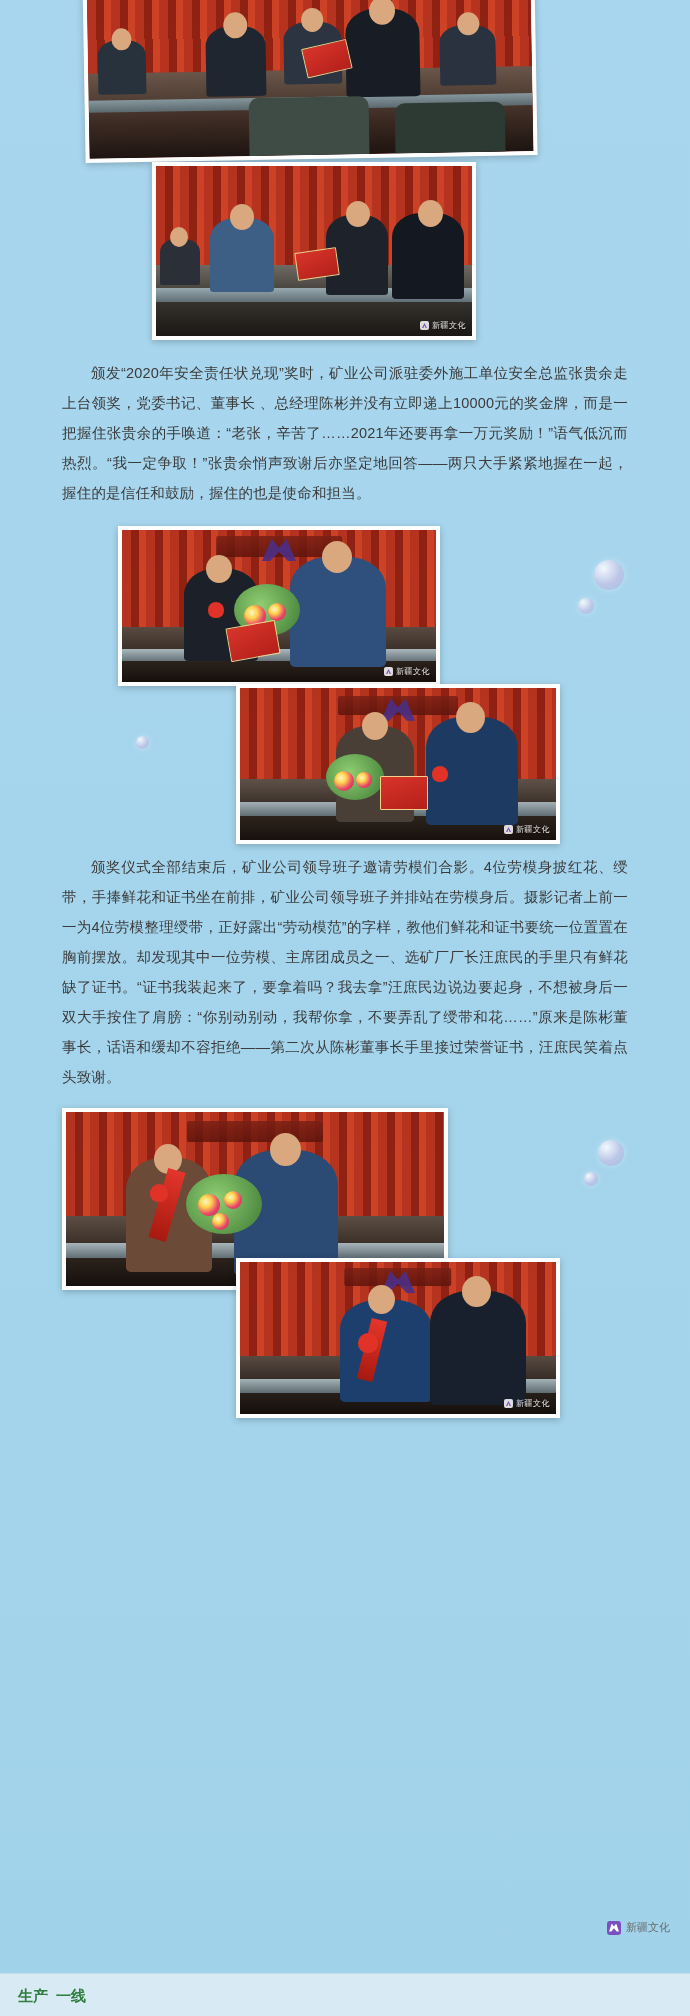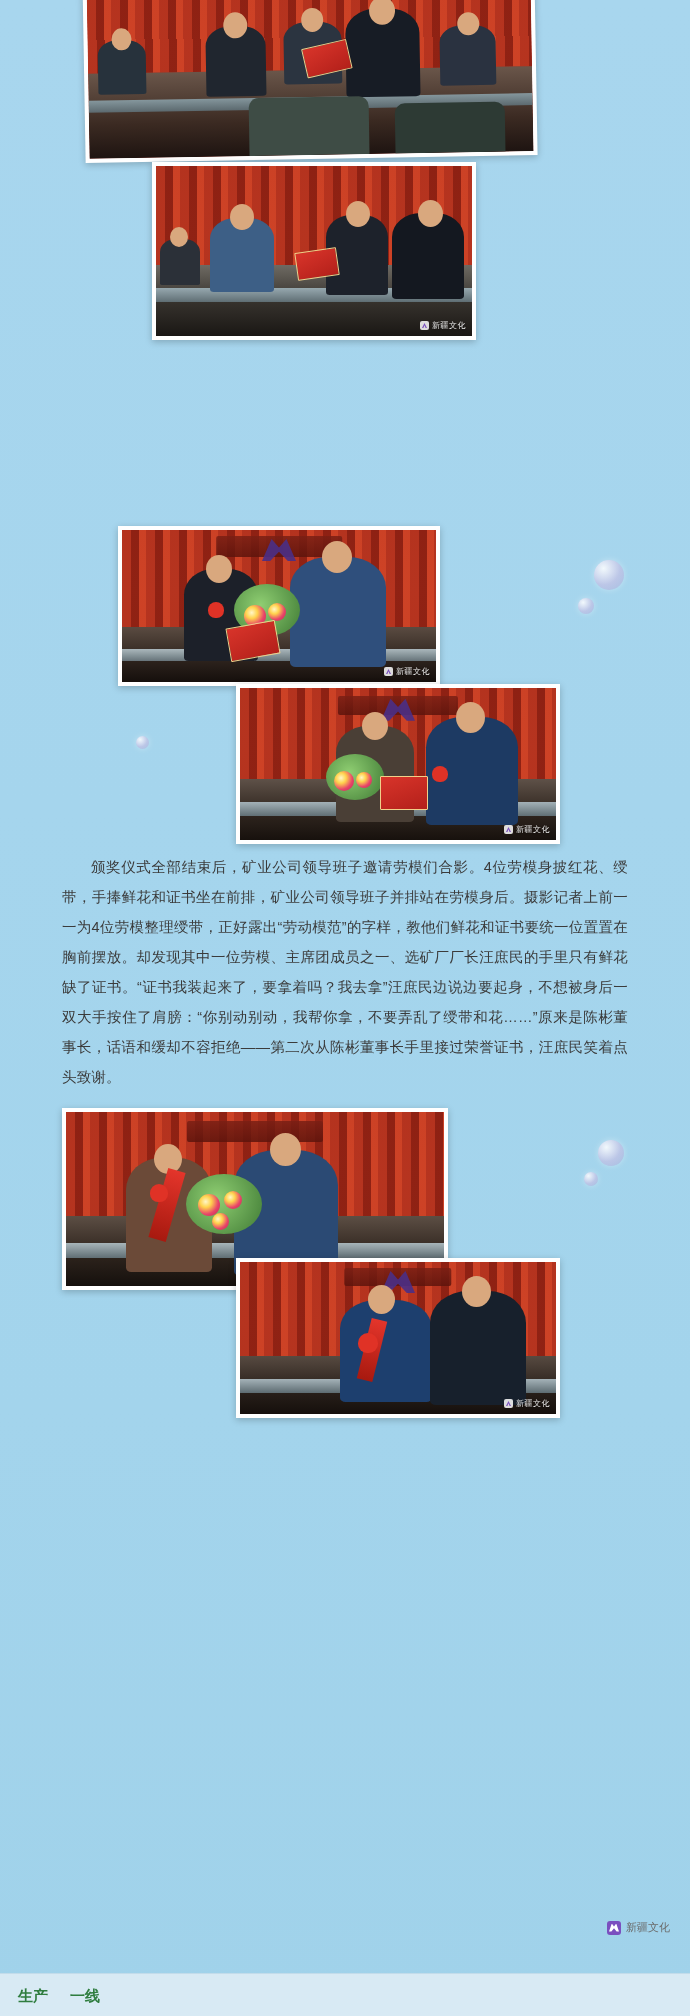--- a/index.html
+++ b/index.html
@@ -209,21 +209,21 @@
     width: 690px;
     height: 42px;
     background: #d8eaf4;
     border-top: 1px solid #c3dcea;
   }
   .footer-tags {
     position: absolute;
     left: 18px;
     bottom: 10px;
     display: flex;
-    gap: 22px;
+    gap: 8px;
     font-size: 15px;
     color: #2f7d3f;
     font-weight: bold;
   }
   .footer-tag {
     white-space: nowrap;
   }
 </style>
 </head>
 <body>
@@ -278,20 +278,21 @@
         <div class="head" style="left:262px; bottom:calc(22% + 72px); width:25px; height:27px;"></div>
         <div class="cert" style="left:140px; bottom:34%; width:40px; height:26px; transform:rotate(-8deg);"></div>
         <div class="wm">
           <span class="wmlogo"></span>
           <span>新疆文化</span>
         </div>
       </div>
     </div>
   </div>
 
+  <div class="para" style="top:358px;">颁发“2020年安全责任状兑现”奖时，矿业公司派驻委外施工单位安全总监张贵余走上台领奖，党委书记、董事长 、总经理陈彬并没有立即递上10000元的奖金牌，而是一把握住张贵余的手唤道：“老张，辛苦了……2021年还要再拿一万元奖励！”语气低沉而热烈。“我一定争取！”张贵余悄声致谢后亦坚定地回答——两只大手紧紧地握在一起，握住的是信任和鼓励，握住的也是使命和担当。</div>
 
   <div class="photo" style="left:118px; top:526px; width:322px; height:160px;">
     <div class="inner">
       <div class="scene scene-red">
         <div class="curtain" style="height:64%;"></div>
         <div class="stagefront" style="height:36%; background:linear-gradient(180deg,#5a4b41 0%, #2d231d 60%, #150f0c 100%);"></div>
         <div class="deskline" style="bottom:14%; height:8%; background:linear-gradient(180deg,#b6c6cc,#6d7d84);"></div>
         <div class="banner" style="top:4%; width:40%; height:14%;"></div>
         <div class="logo-mark" style="top:6%;"></div>
         <div class="person" style="left:62px; bottom:14%; width:74px; height:92px; background:#1c2029;"></div>

